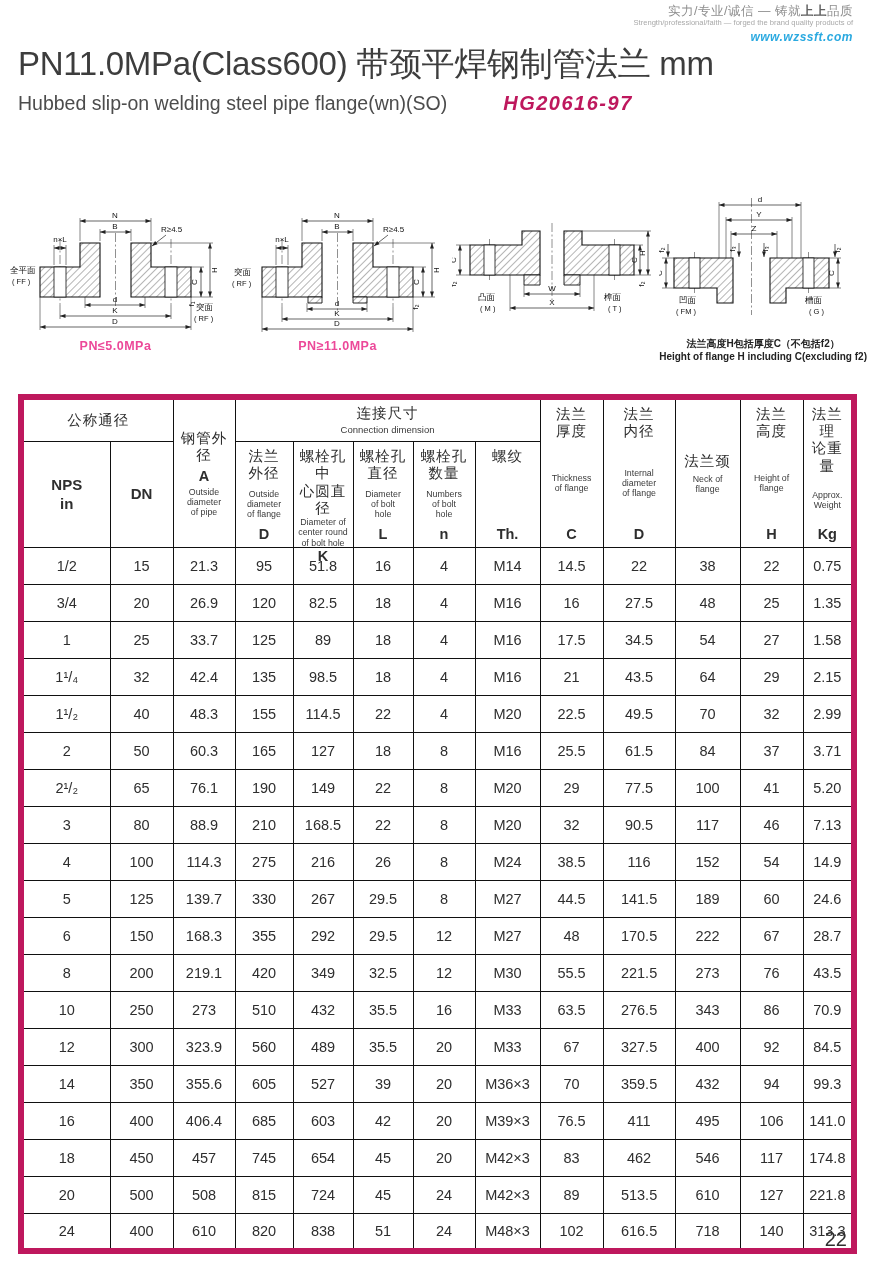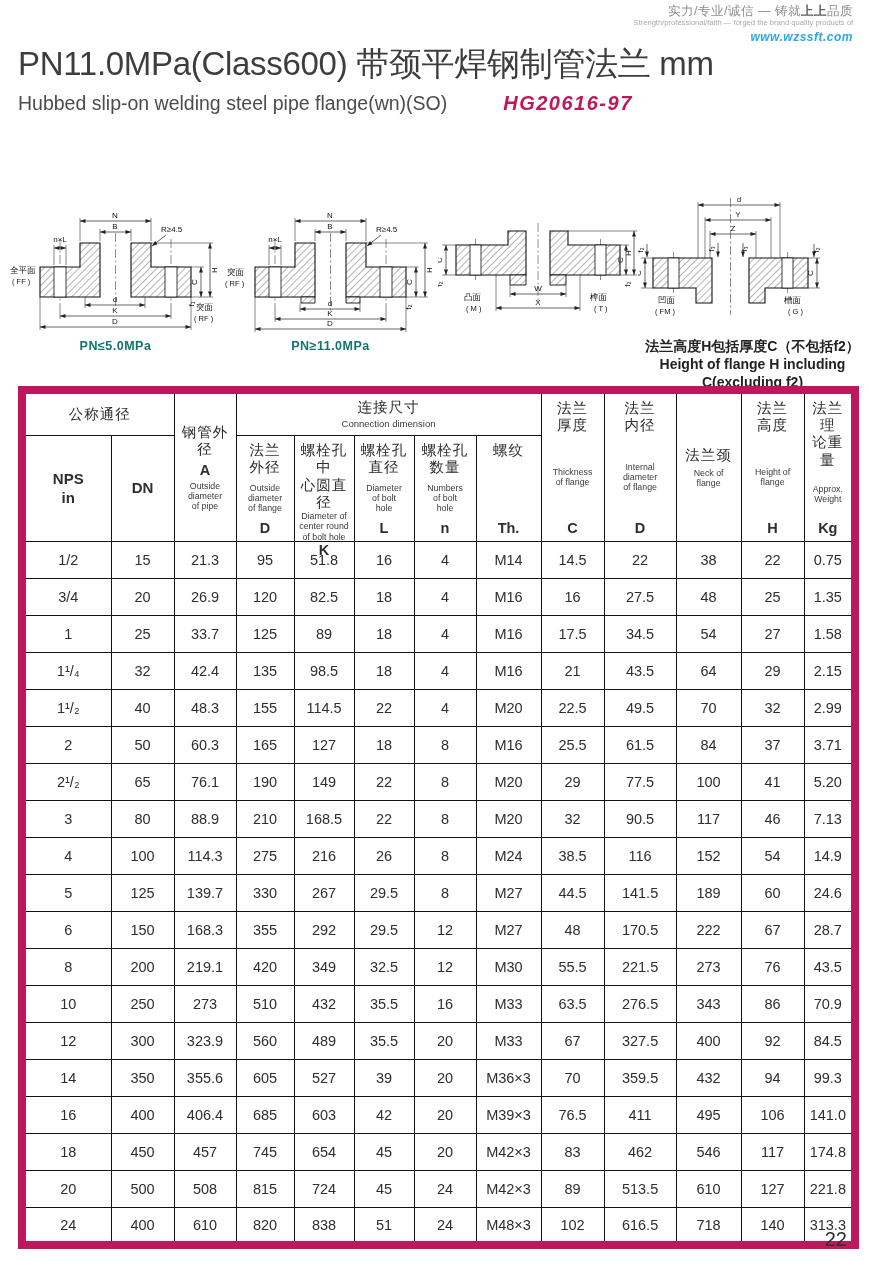--- a/index.html
+++ b/index.html
@@ -17,30 +17,30 @@
   .title-block { position:absolute; left:18px; top:42px; }
   .title-block h1 { font-size:33px; font-weight:400; color:#3d3d3d; letter-spacing:-.3px; white-space:nowrap; }
   .title-row { display:flex; align-items:baseline; margin-top:5px; }
   .subtitle { font-size:19.5px; color:#4c4c4c; }
   .standard { font-size:20px; font-style:italic; font-weight:700; color:#be185d; margin-left:56px; letter-spacing:1.5px; }
 
   
   .drawings { position:absolute; top:183px; left:8px; right:2px; display:flex; justify-content:space-between; align-items:flex-start; }
   figure.draw { text-align:center; }
   figure.draw svg { display:block; }
-  figcaption.pn { font-size:12.5px; font-weight:700; color:#0f766e; margin-top:4px; letter-spacing:.5px; }
-  figcaption.note { font-size:14px; font-weight:700; color:#222; line-height:1.3; margin-top:2px; }
+  figcaption.pn { font-size:12.5px; font-weight:700; color:#ec4899; margin-top:4px; letter-spacing:.5px; }
+  figcaption.note { font-size:10px; font-weight:700; color:#222; line-height:1.3; margin-top:2px; }
   .body-shape { fill:url(#h1); stroke:#111; stroke-width:1.1; }
   text.dim { font-size:8px; fill:#111; }
   text.lbl { font-size:8.5px; fill:#111; }
   text.lbl2 { font-size:7.5px; fill:#111; }
 
   
-  table.spec { position:absolute; top:386px; left:18px; width:833px; border-collapse:collapse; table-layout:fixed;
-    border:8px solid #be185d; }
+  table.spec { position:absolute; top:394px; left:18px; width:833px; border-collapse:collapse; table-layout:fixed;
+    border:6px solid #be185d; }
   table.spec th, table.spec td { border:1.4px solid #111; text-align:center; vertical-align:middle; }
   table.spec td { font-size:14.5px; color:#2e2e2e; height:37px; padding:0 1px; }
   tr.hr1 { height:42px; }
   tr.hr2 { height:106px; }
   .hcell { display:flex; flex-direction:column; justify-content:space-between; align-items:center;
     padding:5px 1px; width:100%; }
   th.full .hcell { height:146px; }
   th.row2 .hcell { height:104px; }
   .hcell.center { justify-content:center; gap:3px; }
   .hcn { font-size:14.5px; font-weight:400; line-height:1.2; white-space:pre-line; letter-spacing:1px; }

